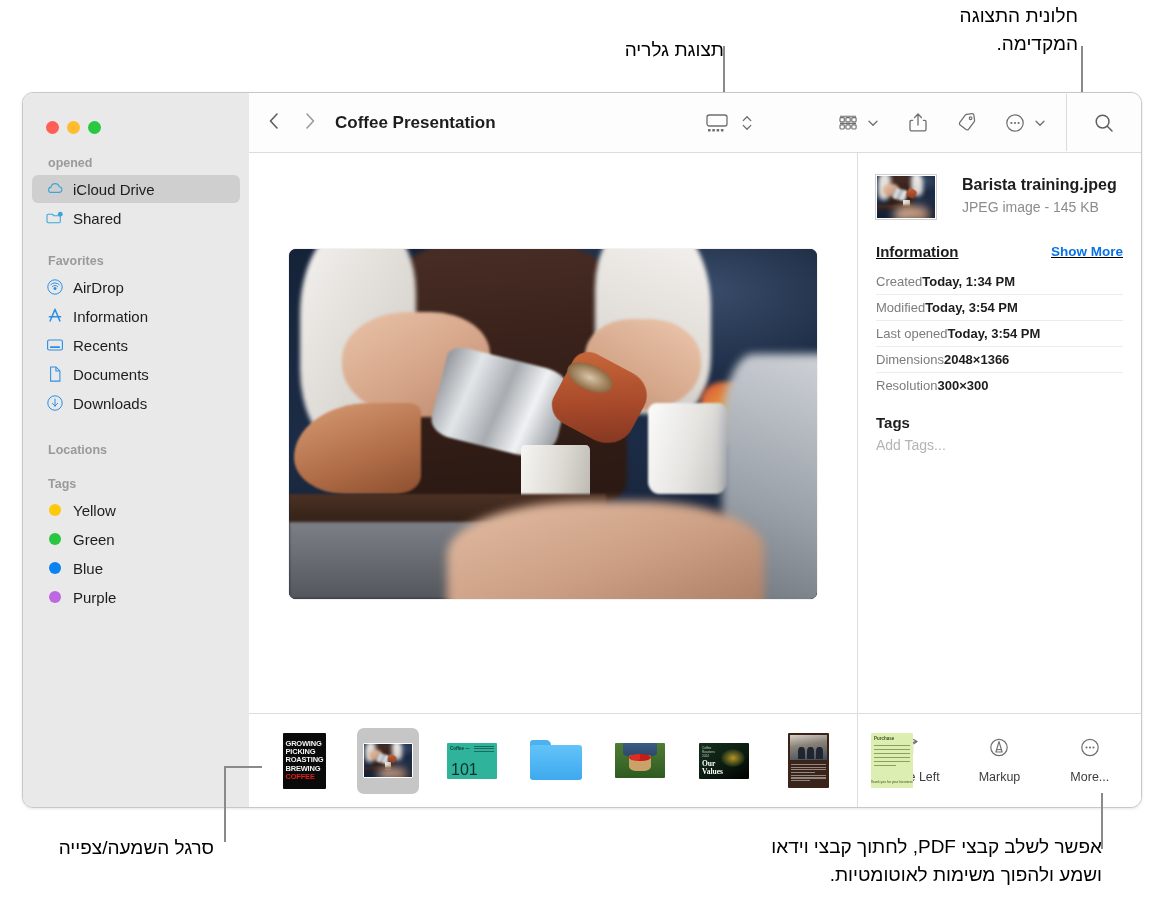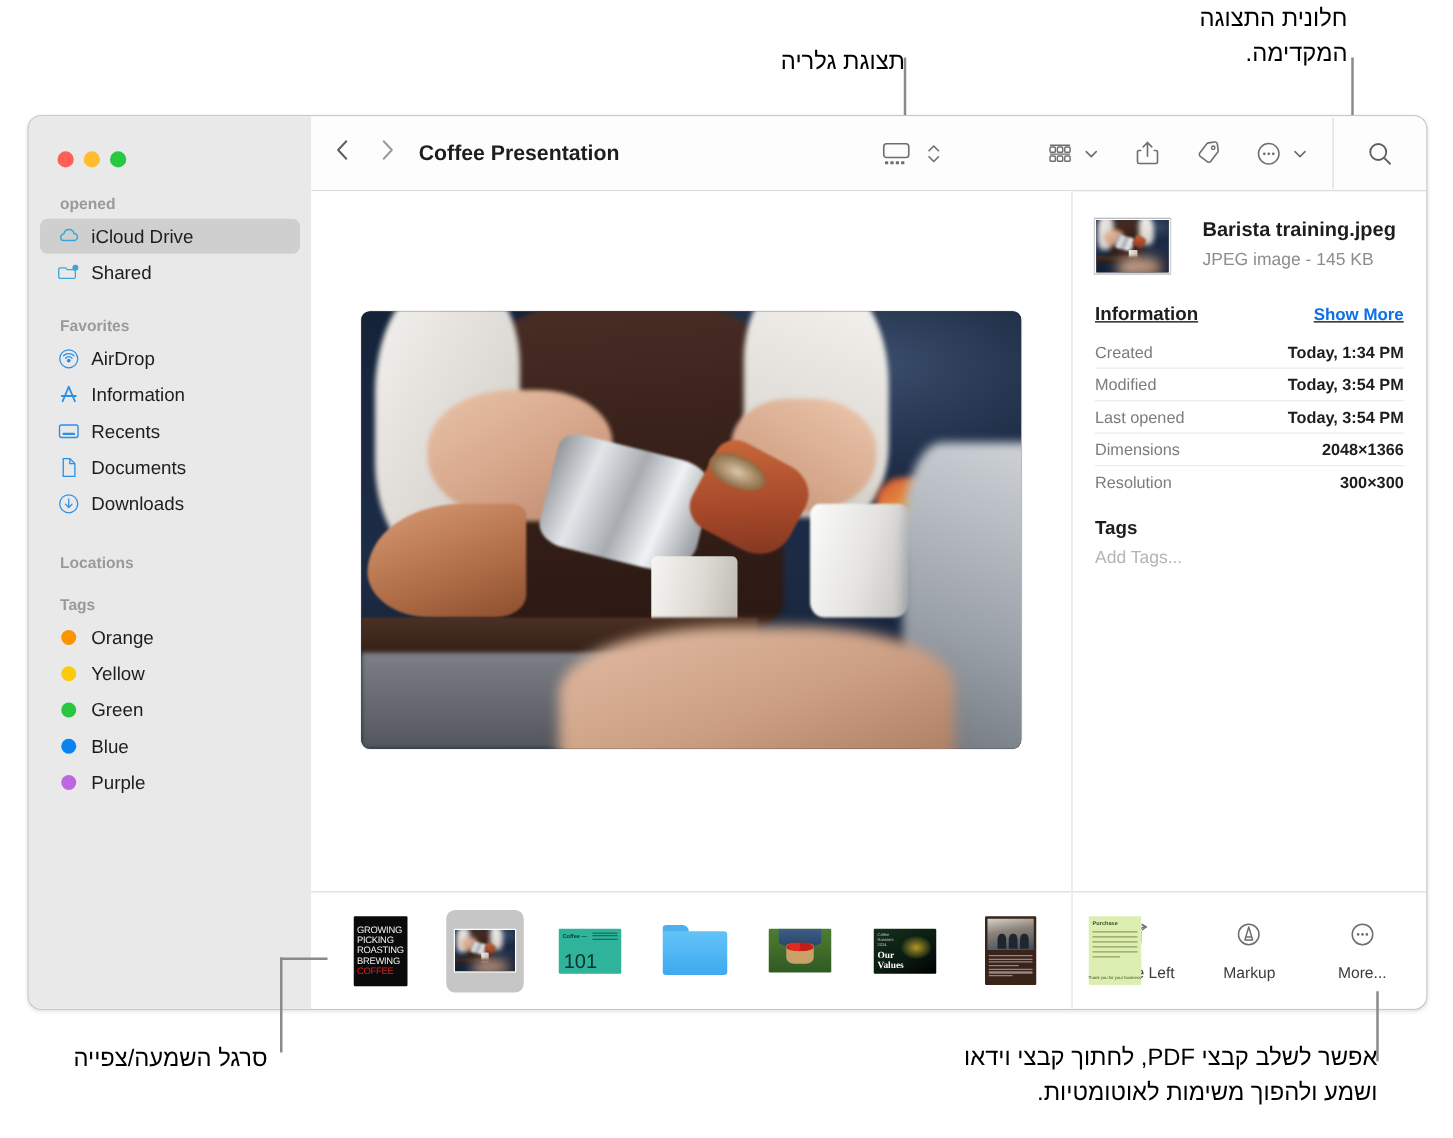--- a/index.html
+++ b/index.html
@@ -259,21 +259,21 @@
   .thumb { border-radius: 1px; overflow: hidden; position: relative; }
 
   
   .t-poster {
     width: 43px; height: 56px; background: #0a0a0a;
     display: flex; flex-direction: column; justify-content: center;
     padding: 2px 3px; box-sizing: border-box;
   }
   .t-poster span {
     font-family: "Liberation Sans", sans-serif;
-    font-size: 7.5px; font-weight: 400; line-height: 1.08;
+    font-size: 7.5px; font-weight: 700; line-height: 1.08;
     color: #f2f2f2; letter-spacing: -.2px;
   }
   .t-poster span.accent { color: #e11d19; }
 
   
   .t-photo {
     width: 48px; height: 33px; position: relative; overflow: hidden;
     background: #22304a; border: 1px solid #ffffff;
   }
 
@@ -383,21 +383,21 @@
   }
   .ins-name { font-size: 16px; font-weight: 700; color: #1d1d1f; line-height: 1.25; }
   .ins-meta { font-size: 14px; color: #8c8c8c; margin-top: 4px; }
 
   .ins-body { padding: 24px 18px 0 18px; }
   .ins-sec-row { display: flex; align-items: center; justify-content: space-between; text-decoration: underline; }
   .ins-sec-title { font-size: 15px; font-weight: 700; color: #1d1d1f; }
   .ins-link { font-size: 13.5px; color: #0a72e8; font-weight: 600; }
   .ins-rows { margin-top: 9px; }
   .ins-row {
-    display: flex; justify-content: space-between; align-items: center;
+    display: flex; align-items: center;
     font-size: 13px; padding: 5px 0;
     border-bottom: 1px solid #ececec;
   }
   .ins-row:last-child { border-bottom: none; }
   .ins-k { color: #7c7c7c; }
   .ins-v { color: #1d1d1f; font-weight: 700; }
   .ins-tags-title { font-size: 15px; font-weight: 700; color: #1d1d1f; margin-top: 16px; }
   .ins-addtags { font-size: 14px; color: #b4b4b4; margin-top: 6px; }
   .ins-spacer { flex: 1; }
 
@@ -502,26 +502,20 @@
             <path d="M9 5v7m0 0 2.6-2.7M9 12 6.4 9.3" fill="none" stroke="#2b8fe8" stroke-width="1" stroke-linecap="round"></path>
           </svg>
         </span>
         <span>Downloads</span>
       </div>
 
       <div class="sb-section" style="margin-top:26px;">Locations</div>
 
       <div class="sb-section tight">Tags</div>
 
-      <div class="sb-item">
-        <span class="sb-ico">
-            <i class="tag-dot" style="background:#f99500"></i>
-          </span>
-        <span>Orange</span>
-      </div>
       <div class="sb-item">
         <span class="sb-ico">
             <i class="tag-dot" style="background:#fdc90b"></i>
           </span>
         <span>Yellow</span>
       </div>
       <div class="sb-item">
         <span class="sb-ico">
             <i class="tag-dot" style="background:#29c63f"></i>
           </span>

